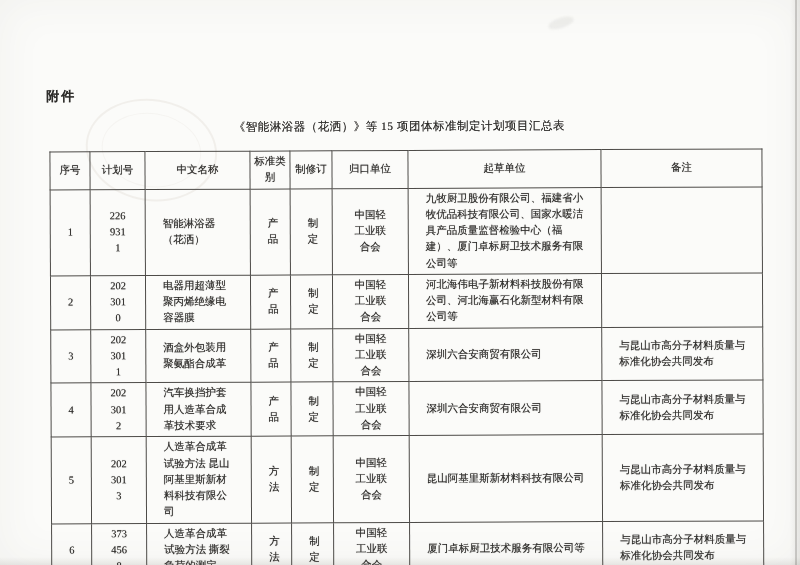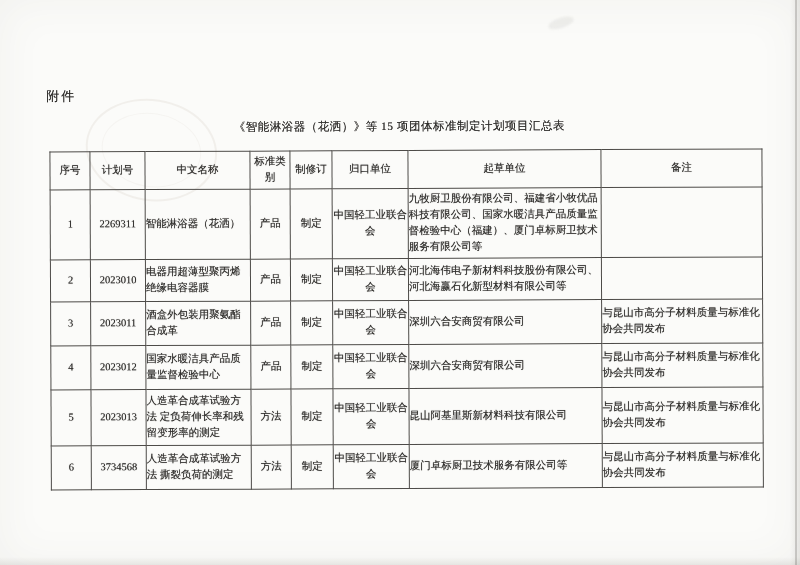--- a/index.html
+++ b/index.html
@@ -6,36 +6,36 @@
   .page{
     position:relative;width:800px;height:565px;margin:0 auto;
     background:#fbfbf9;overflow:hidden;
     font-family:"Liberation Serif","DejaVu Serif",serif;
     color:#2e2d2b;
     box-shadow:inset 0 0 45px rgba(90,85,75,0.06);
   }
   .tilt{position:absolute;inset:0;transform:rotate(-0.25deg);transform-origin:50% 50%;}
   .attachment{
     position:absolute;left:47px;top:86px;
-    font-size:13px;font-weight:normal;letter-spacing:2px;
+    font-size:13px;font-weight:bold;letter-spacing:2px;
     text-shadow:0 0 0.6px rgba(45,42,40,0.75);
   }
   .title{
     position:absolute;left:0;right:0;top:119px;text-align:center;
     font-size:11.5px;letter-spacing:0.5px;
     text-shadow:0 0 0.6px rgba(45,42,40,0.7);
   }
   table.std{
     position:absolute;left:50px;top:150px;width:712px;
     border-collapse:collapse;table-layout:fixed;
     font-size:10.5px;line-height:1.55;
   }
   table.std th,table.std td{
     border:1px solid #4d4b48;
-    padding:2px 0;
+    padding:2px 17px;
     vertical-align:middle;
     word-break:break-all;overflow-wrap:anywhere;
     text-shadow:0 0 0.7px rgba(50,47,44,0.65);
   }
   table.std th{font-weight:normal;height:32px;text-align:center;padding:2px 3px;}
   .col0{width:40px;text-align:center;}
   .col1{width:55px;text-align:center;}
   .col2{width:105px;text-align:left;}
   .col3{width:40px;text-align:center;padding-left:3px;padding-right:3px;}
   .col4{width:42px;text-align:center;}
@@ -125,31 +125,31 @@
             <td class="col2">酒盒外包装用聚氨酯合成革</td>
             <td class="col3">产品</td>
             <td class="col4">制定</td>
             <td class="col5">中国轻工业联合会</td>
             <td class="col6">深圳六合安商贸有限公司</td>
             <td class="col7">与昆山市高分子材料质量与标准化协会共同发布</td>
           </tr>
           <tr class="row3">
             <td class="col0">4</td>
             <td class="col1">2023012</td>
-            <td class="col2">国家水暖洁具产品质量监督检验中心</td>
+            <td class="col2">汽车换挡护套用人造革合成革技术要求</td>
             <td class="col3">产品</td>
             <td class="col4">制定</td>
             <td class="col5">中国轻工业联合会</td>
             <td class="col6">深圳六合安商贸有限公司</td>
             <td class="col7">与昆山市高分子材料质量与标准化协会共同发布</td>
           </tr>
           <tr class="row4">
             <td class="col0">5</td>
             <td class="col1">2023013</td>
-            <td class="col2">人造革合成革试验方法 定负荷伸长率和残留变形率的测定</td>
+            <td class="col2">人造革合成革试验方法 昆山阿基里斯新材料科技有限公司</td>
             <td class="col3">方法</td>
             <td class="col4">制定</td>
             <td class="col5">中国轻工业联合会</td>
             <td class="col6">昆山阿基里斯新材料科技有限公司</td>
             <td class="col7">与昆山市高分子材料质量与标准化协会共同发布</td>
           </tr>
           <tr class="row5">
             <td class="col0">6</td>
             <td class="col1">3734568</td>
             <td class="col2">人造革合成革试验方法 撕裂负荷的测定</td>

